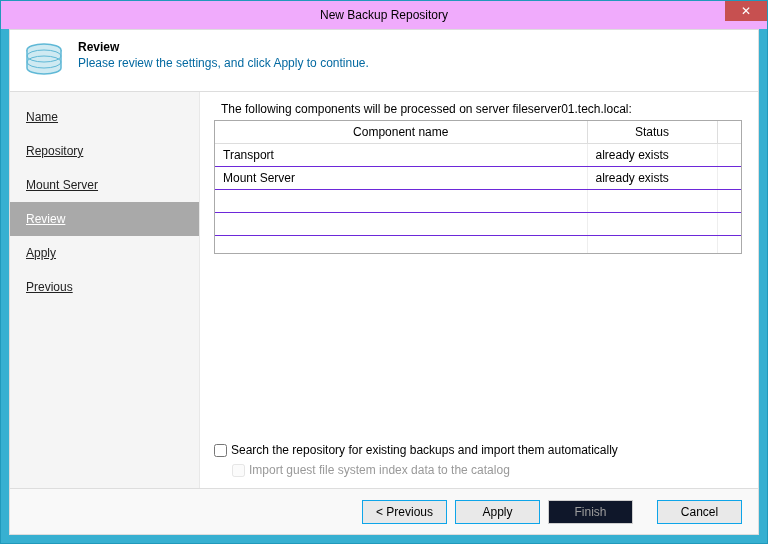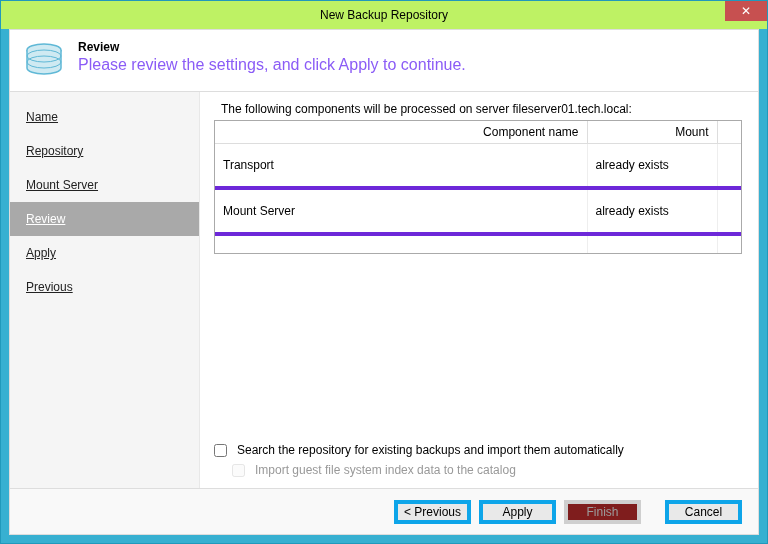--- a/index.html
+++ b/index.html
@@ -1,46 +1,46 @@
 <!DOCTYPE html>
 <html><head>
 <meta charset="utf-8">
 <style>
   * { box-sizing: border-box; margin: 0; padding: 0; }
   html, body { width: 768px; height: 544px; font-family: "Segoe UI", Tahoma, sans-serif; font-size: 12px; background: #fff; }
   .outer { width: 768px; height: 544px; border: 1px solid #2199bb; background: #37b0d1; position: relative; }
-  .titlebar { height: 28px; background: #bef264; position: relative; display: flex; align-items: center; justify-content: center; }
+  .titlebar { height: 28px; background: #f0abfc; position: relative; display: flex; align-items: center; justify-content: center; }
   .titlebar .title { color: #000; font-size: 12px; }
   .close-btn { position: absolute; right: 0; top: 0; width: 42px; height: 20px; background: #c75050; color: #fff; display: flex; align-items: center; justify-content: center; font-family: Arial; font-size: 12px; cursor: pointer; }
   .window-body { position: absolute; left: 8px; right: 8px; top: 28px; bottom: 8px; background: #fff; border: 1px solid #ddd; display: flex; flex-direction: column; }
   .header { height: 62px; background: #fff; border-bottom: 1px solid #ddd; display: flex; align-items: flex-start; padding: 8px 12px 8px 12px; gap: 12px; }
   .header-icon { width: 44px; height: 44px; display: flex; align-items: center; justify-content: center; }
   .header-text { flex: 1; padding-top: 2px; }
   .header-title { font-weight: bold; font-size: 12px; color: #000; }
-  .header-desc { font-size: 16px; color: #8b5cf6; padding-top: 2px; }
+  .header-desc { font-size: 12px; color: #0369a1; padding-top: 2px; }
   .content { flex: 1; display: flex; min-height: 0; }
   .sidebar { width: 190px; background: #f5f5f5; border-right: 1px solid #e8e8e8; padding-top: 8px; }
   .sidebar-item { padding: 8px 16px; font-size: 12px; color: #222; cursor: pointer; line-height: 18px; text-decoration: underline; }
   .sidebar-item.active { background: #a9a9a9; color: #fff; }
   .main { flex: 1; position: relative; padding: 10px 16px 0 14px; display: flex; flex-direction: column; }
   .intro { font-size: 12px; color: #000; margin-bottom: 4px; margin-left: 7px; }
   .table-wrap { border: 1px solid #aaa; background: #fff; height: 134px; overflow: hidden; }
   table.grid { width: 100%; border-collapse: collapse; table-layout: fixed; font-size: 12px; }
-  table.grid th { background: #fff; text-align: right; font-weight: normal; padding: 3px 8px; border-right: 1px solid #ddd; border-bottom: 1px solid #ddd; height: 22px; color: #000;}
+  table.grid th { background: #fff; text-align: center; font-weight: normal; padding: 3px 8px; border-right: 1px solid #ddd; border-bottom: 1px solid #ddd; height: 22px; color: #000;}
   table.grid th.last { border-right: none; width: 28px; }
-  table.grid td { padding: 14px 8px; border-right: 1px solid #eee; border-bottom: 4px solid #6d28d9; height: 21px; color: #000; }
+  table.grid td { padding: 4px 8px; border-right: 1px solid #eee; border-bottom: 1px solid #6d28d9; height: 21px; color: #000; }
   table.grid td.last { border-right: none; }
   table.grid tr.empty td { color: transparent; }
   .checks { margin-top: auto; padding-bottom: 8px; }
-  .chk-row { display: flex; align-items: center; gap: 10px; padding: 3px 0; font-size: 12px; }
+  .chk-row { display: flex; align-items: center; gap: 4px; padding: 3px 0; font-size: 12px; }
   .chk-row.disabled { color: #999; padding-left: 18px; }
   .chk-row.disabled input { opacity: 0.55; }
   .btnbar { height: 46px; border-top: 1px solid #ddd; display: flex; align-items: center; justify-content: flex-end; gap: 8px; padding: 0 16px; background: #f9f9f9; }
-  button.btn { width: 77px; height: 24px; border: 4px solid #0ea5e9; background: #e9e9e9; font-size: 12px; cursor: pointer; font-family: inherit; }
-  button.btn:disabled { color: #9c9c9c; border-color: #cfcfcf; background: #7f1d1d; cursor: default; }
+  button.btn { width: 85px; height: 24px; border: 1px solid #0ea5e9; background: #e9e9e9; font-size: 12px; cursor: pointer; font-family: inherit; }
+  button.btn:disabled { color: #9c9c9c; border-color: #cfcfcf; background: #0f172a; cursor: default; }
   .spacer { width: 8px; }
   input[type=checkbox] { width: 13px; height: 13px; }
 </style>
 </head>
 <body>
 
 <div class="outer">
   <div class="titlebar">
     <span class="title">New Backup Repository</span>
     <div class="close-btn">
@@ -82,21 +82,21 @@
         <div class="table-wrap">
           <table class="grid">
             <colgroup>
                 <col style="width:auto">
                 <col style="width:130px">
                 <col style="width:24px">
               </colgroup>
             <thead>
               <tr>
                 <th>Component name</th>
-                <th>Mount</th>
+                <th>Status</th>
                 <th class="last"></th>
               </tr>
             </thead>
             <tbody>
               <tr>
                 <td>Transport</td>
                 <td>already exists</td>
                 <td class="last"></td>
               </tr>
               <tr>

